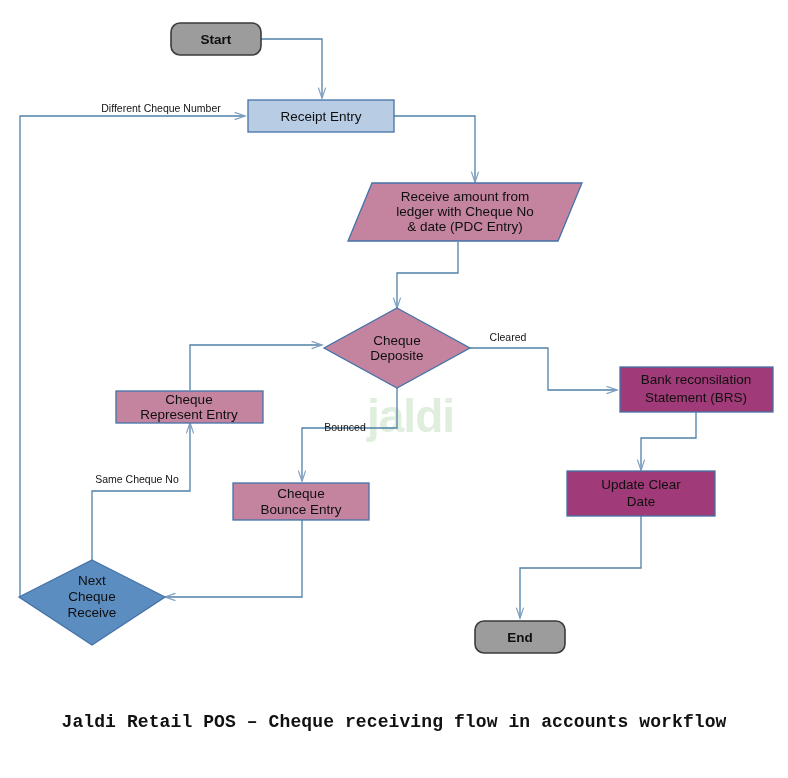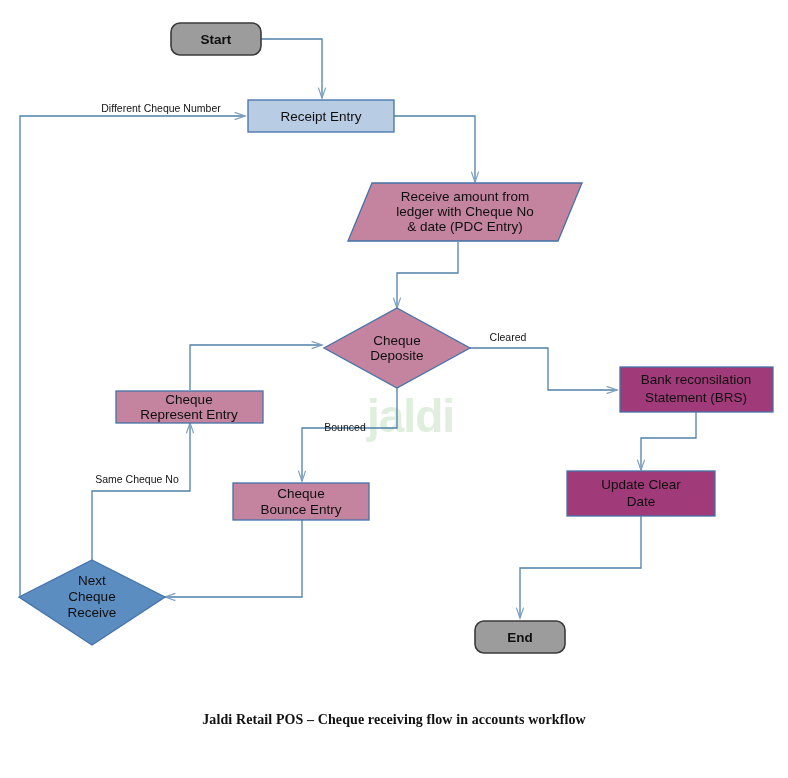--- a/index.html
+++ b/index.html
@@ -44,22 +44,22 @@
     fill: #131313;
     text-anchor: middle;
     dominant-baseline: middle;
   }
   .caption {
     position: absolute;
     left: 0;
     top: 712px;
     width: 788px;
     text-align: center;
-    font-family: Liberation Serif, serif;
-    font-size: 14px;
+    font-family: Liberation Mono, monospace;
+    font-size: 18px;
     font-weight: bold;
     color: #111111;
     letter-spacing: 0.1px;
   }
   .wm-text {
     font-family: "Liberation Sans", sans-serif;
     font-size: 46px;
     font-weight: bold;
     fill: #dfeedd;
     letter-spacing: -1px;

